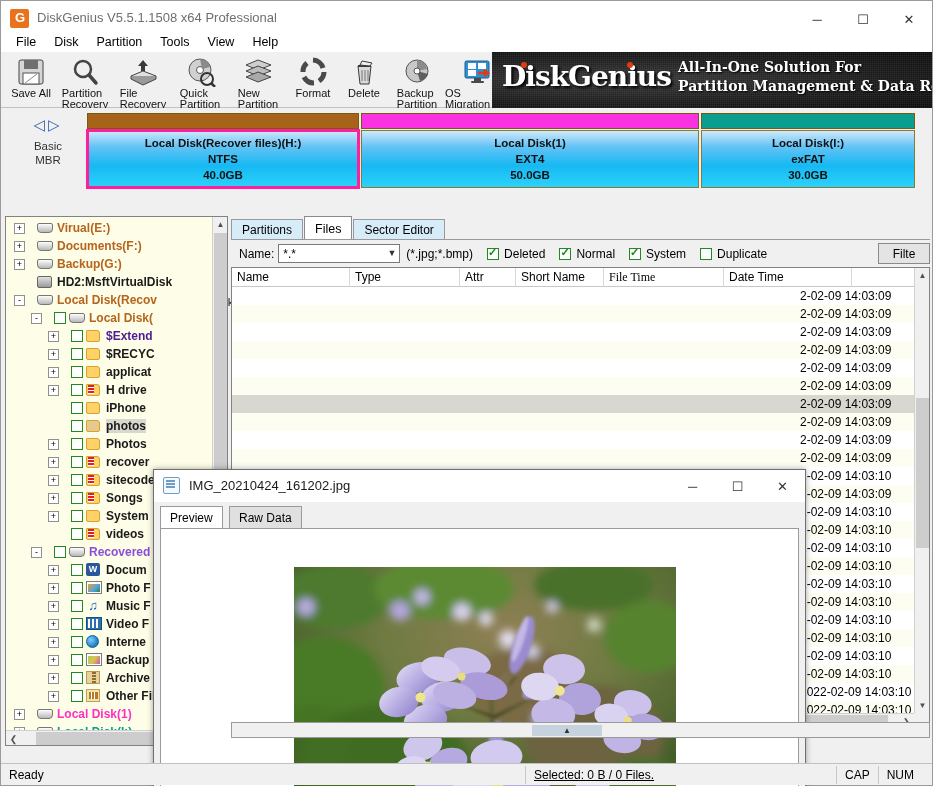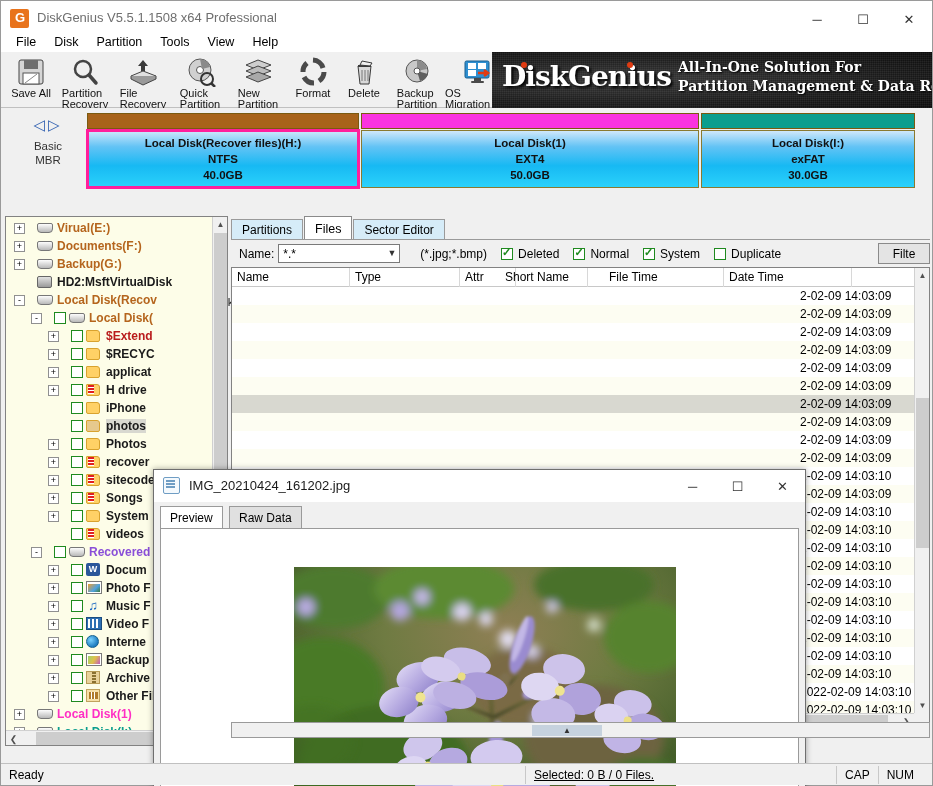--- a/index.html
+++ b/index.html
@@ -107,21 +107,21 @@
   .rightpanel { position:absolute; left:230px; top:8px; width:699px; height:530px; }
   .tabs { position:absolute; left:0; top:0; height:24px; display:flex; align-items:flex-end; }
   .tab { height:21px; padding:0 10px; display:flex; align-items:center; font-size:12px; border:1px solid #9a9a9a; border-bottom:none; background:#d6ecf8; margin-right:1px; }
   .tab.active { background:#fff; height:24px; font-size:12.5px; border-color:#8a8a8a; }
   .tabstrip-line { position:absolute; left:0; top:23px; width:699px; height:1px; background:#9a9a9a; }
 
   .filterbar { position:absolute; left:0; top:25px; width:699px; height:25px; background:#f0f0f0; display:flex; align-items:center; }
   .fb-label { font-size:12px; margin-left:8px; margin-right:4px; }
   .fb-combo { width:122px; height:19px; background:#fff; border:1px solid #7a7a7a; display:flex; align-items:center; padding:0 2px 0 4px; font-size:12px; position:relative; }
   .fb-combo .arw { position:absolute; right:3px; top:3px; font-size:9px; color:#333; }
-  .fb-ext { font-size:12px; margin-left:20px; }
+  .fb-ext { font-size:12px; margin-left:6px; }
   .fb-chk { display:flex; align-items:center; margin-left:14px; font-size:12px; }
   .fb-chk .bx { width:12px; height:12px; border:1.5px solid #1f8a1f; background:#fff; margin-right:5px; position:relative; }
   .fb-chk .bx.on:after { content:"✓"; position:absolute; left:0px; top:-3px; font-size:11px; color:#1f8a1f; font-weight:bold; }
   .fb-btn { position:absolute; right:0; top:2px; width:52px; height:21px; background:#e4e4e4; border:1px solid #8a8a8a; display:flex; align-items:center; justify-content:center; font-size:12px; }
 
   .listwrap { position:absolute; left:0; top:51px; width:699px; height:462px; background:#fff; border:1px solid #828282; overflow:hidden; }
   .lhead { position:absolute; left:0; top:0; height:19px; width:684px; background:#fff; border-bottom:1px solid #c8c8c8; }
   .lhead .hc { position:absolute; top:0; height:19px; font-size:12px; line-height:19px; padding-left:5px; border-right:1px solid #d8d8d8; overflow:hidden; white-space:nowrap; }
   .rows { position:absolute; left:0; top:19px; width:684px; }
   .lrow { position:relative; height:18px; font-size:12px; line-height:18px; white-space:nowrap; }
@@ -377,21 +377,21 @@
             <div class="tlabel" style="color:#b5651d">Local Disk(</div>
           </div>
           <div class="tnode">
             <div style="width:42px;flex:0 0 auto;"></div>
             <div class="exp">+</div>
             <div class="dots"></div>
             <div class="cbx"></div>
             <div class="tico">
               <div class="ico-folder" style="width:14px"></div>
             </div>
-            <div class="tlabel" style="color:#b91c1c">$Extend</div>
+            <div class="tlabel" style="color:#4c1d95">$Extend</div>
           </div>
           <div class="tnode">
             <div style="width:42px;flex:0 0 auto;"></div>
             <div class="exp">+</div>
             <div class="dots"></div>
             <div class="cbx"></div>
             <div class="tico">
               <div class="ico-folder" style="width:14px"></div>
             </div>
             <div class="tlabel" style="color:#1a1a1a">$RECYC</div>
@@ -652,22 +652,22 @@
             </div>
           </div>
         <div class="fb-btn">Filte</div>
       </div>
 
       <div class="listwrap">
         <div class="lhead" id="lhead">
             <div class="hc" style="left: 0px; width: 118px;">Name</div>
             <div class="hc" style="left: 118px; width: 110px;">Type</div>
             <div class="hc" style="left: 228px; width: 56px;">Attr</div>
-            <div class="hc" style="left: 268px; width: 88px;">Short Name</div>
-            <div class="hc" style="left: 372px; width: 120px;">File Time</div>
+            <div class="hc" style="left: 284px; width: 88px;">Short Name</div>
+            <div class="hc" style="left: 372px; width: 120px; font-family: Liberation Serif, serif;">File Time</div>
             <div class="hc" style="left: 492px; width: 128px;">Date Time</div>
           </div>
         <div class="rows" id="rows">
             <div class="lrow">
               <div class="c" style="left:43px;width:130px"></div>
               <div class="c" style="left:200px;width:80px"></div>
               <div class="c" style="left:284px;width:30px"></div>
               <div class="c" style="left:330px;width:95px"></div>
               <div class="c" style="left:437px;width:125px"></div>
               <div class="c" style="left:568px;width:120px">2-02-09 14:03:09</div>

